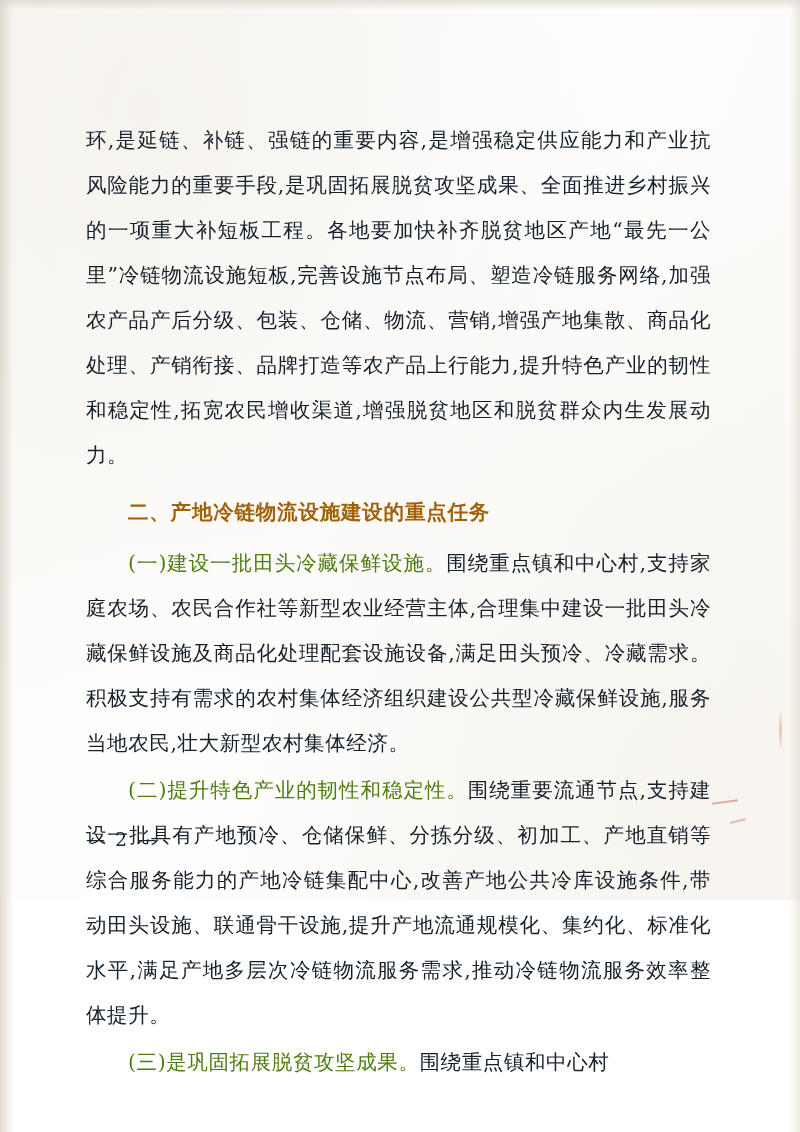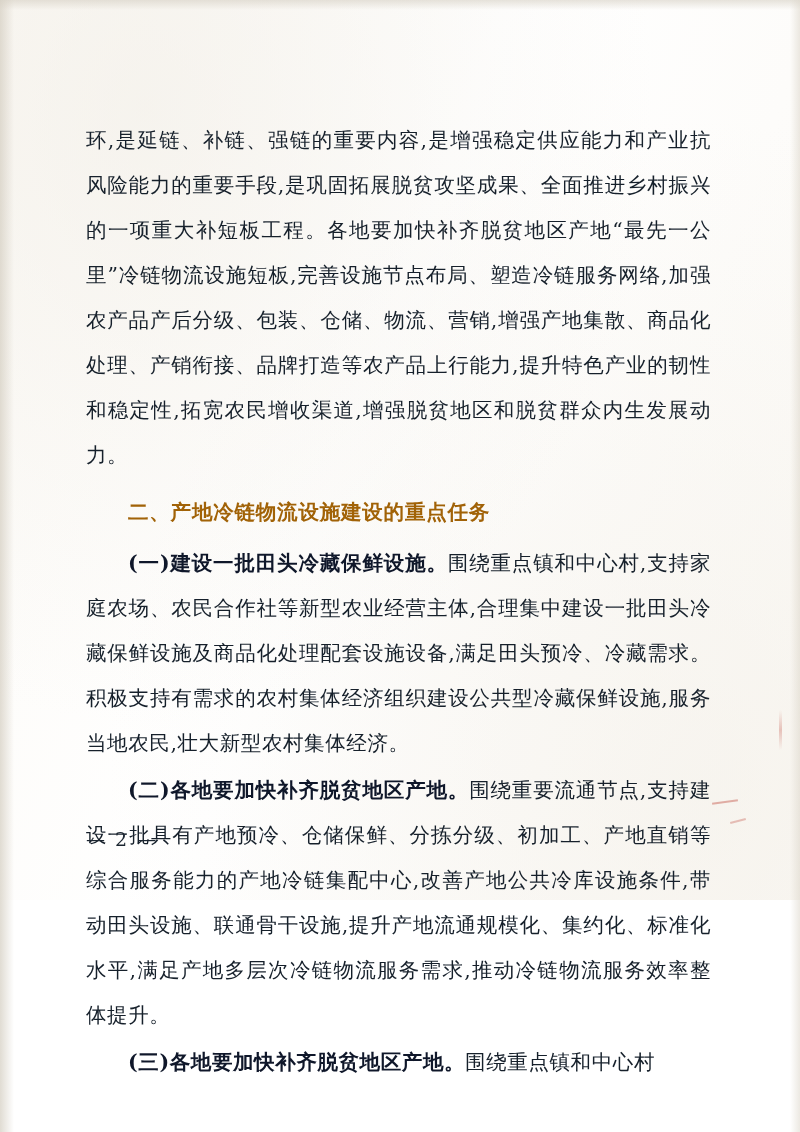--- a/index.html
+++ b/index.html
@@ -75,22 +75,22 @@
     margin: 12px 0 6px 0;
     font-size: 20.5px;
     line-height: 45px;
     color: #a16207;
     font-weight: bold;
     text-indent: 42px;
     letter-spacing: 0.8px;
     font-family: "DejaVu Serif", "Liberation Serif", serif;
   }
   .lead {
-    font-weight: bold;
-    color: #0f172a;
+    font-weight: normal;
+    color: #4d7c0f;
   }
   .para-block {
     margin-bottom: 2px;
   }
   .footer {
     position: absolute;
     left: 86px;
     bottom: 50px;
     width: 625px;
     font-size: 19px;
@@ -146,25 +146,25 @@
       <p class="body-text">环,是延链、补链、强链的重要内容,是增强稳定供应能力和产业抗风险能力的重要手段,是巩固拓展脱贫攻坚成果、全面推进乡村振兴的一项重大补短板工程。各地要加快补齐脱贫地区产地“最先一公里”冷链物流设施短板,完善设施节点布局、塑造冷链服务网络,加强农产品产后分级、包装、仓储、物流、营销,增强产地集散、商品化处理、产销衔接、品牌打造等农产品上行能力,提升特色产业的韧性和稳定性,拓宽农民增收渠道,增强脱贫地区和脱贫群众内生发展动力。</p>
     </div>
 
     <h2 class="section-heading">二、产地冷链物流设施建设的重点任务</h2>
 
     <div class="para-block">
       <p class="body-text indent"><span class="lead">(一)建设一批田头冷藏保鲜设施。</span><span>围绕重点镇和中心村,支持家庭农场、农民合作社等新型农业经营主体,合理集中建设一批田头冷藏保鲜设施及商品化处理配套设施设备,满足田头预冷、冷藏需求。积极支持有需求的农村集体经济组织建设公共型冷藏保鲜设施,服务当地农民,壮大新型农村集体经济。</span></p>
     </div>
 
     <div class="para-block">
-      <p class="body-text indent"><span class="lead">(二)各地要加快补齐脱贫地区产地。</span><span>围绕重要流通节点,支持建设一批具有产地预冷、仓储保鲜、分拣分级、初加工、产地直销等综合服务能力的产地冷链集配中心,改善产地公共冷库设施条件,带动田头设施、联通骨干设施,提升产地流通规模化、集约化、标准化水平,满足产地多层次冷链物流服务需求,推动冷链物流服务效率整体提升。</span></p>
+      <p class="body-text indent"><span class="lead">(二)提升特色产业的韧性和稳定性。</span><span>围绕重要流通节点,支持建设一批具有产地预冷、仓储保鲜、分拣分级、初加工、产地直销等综合服务能力的产地冷链集配中心,改善产地公共冷库设施条件,带动田头设施、联通骨干设施,提升产地流通规模化、集约化、标准化水平,满足产地多层次冷链物流服务需求,推动冷链物流服务效率整体提升。</span></p>
     </div>
 
     <div class="para-block">
-      <p class="body-text indent"><span class="lead">(三)各地要加快补齐脱贫地区产地。</span><span>围绕重点镇和中心村</span></p>
+      <p class="body-text indent"><span class="lead">(三)是巩固拓展脱贫攻坚成果。</span><span>围绕重点镇和中心村</span></p>
     </div>
 
   </div>
 
   <div class="footer">
     <span class="page-number">— 2 —</span>
   </div>
 
   <div class="scan-mark-a"></div>
   <div class="scan-mark-b"></div>

